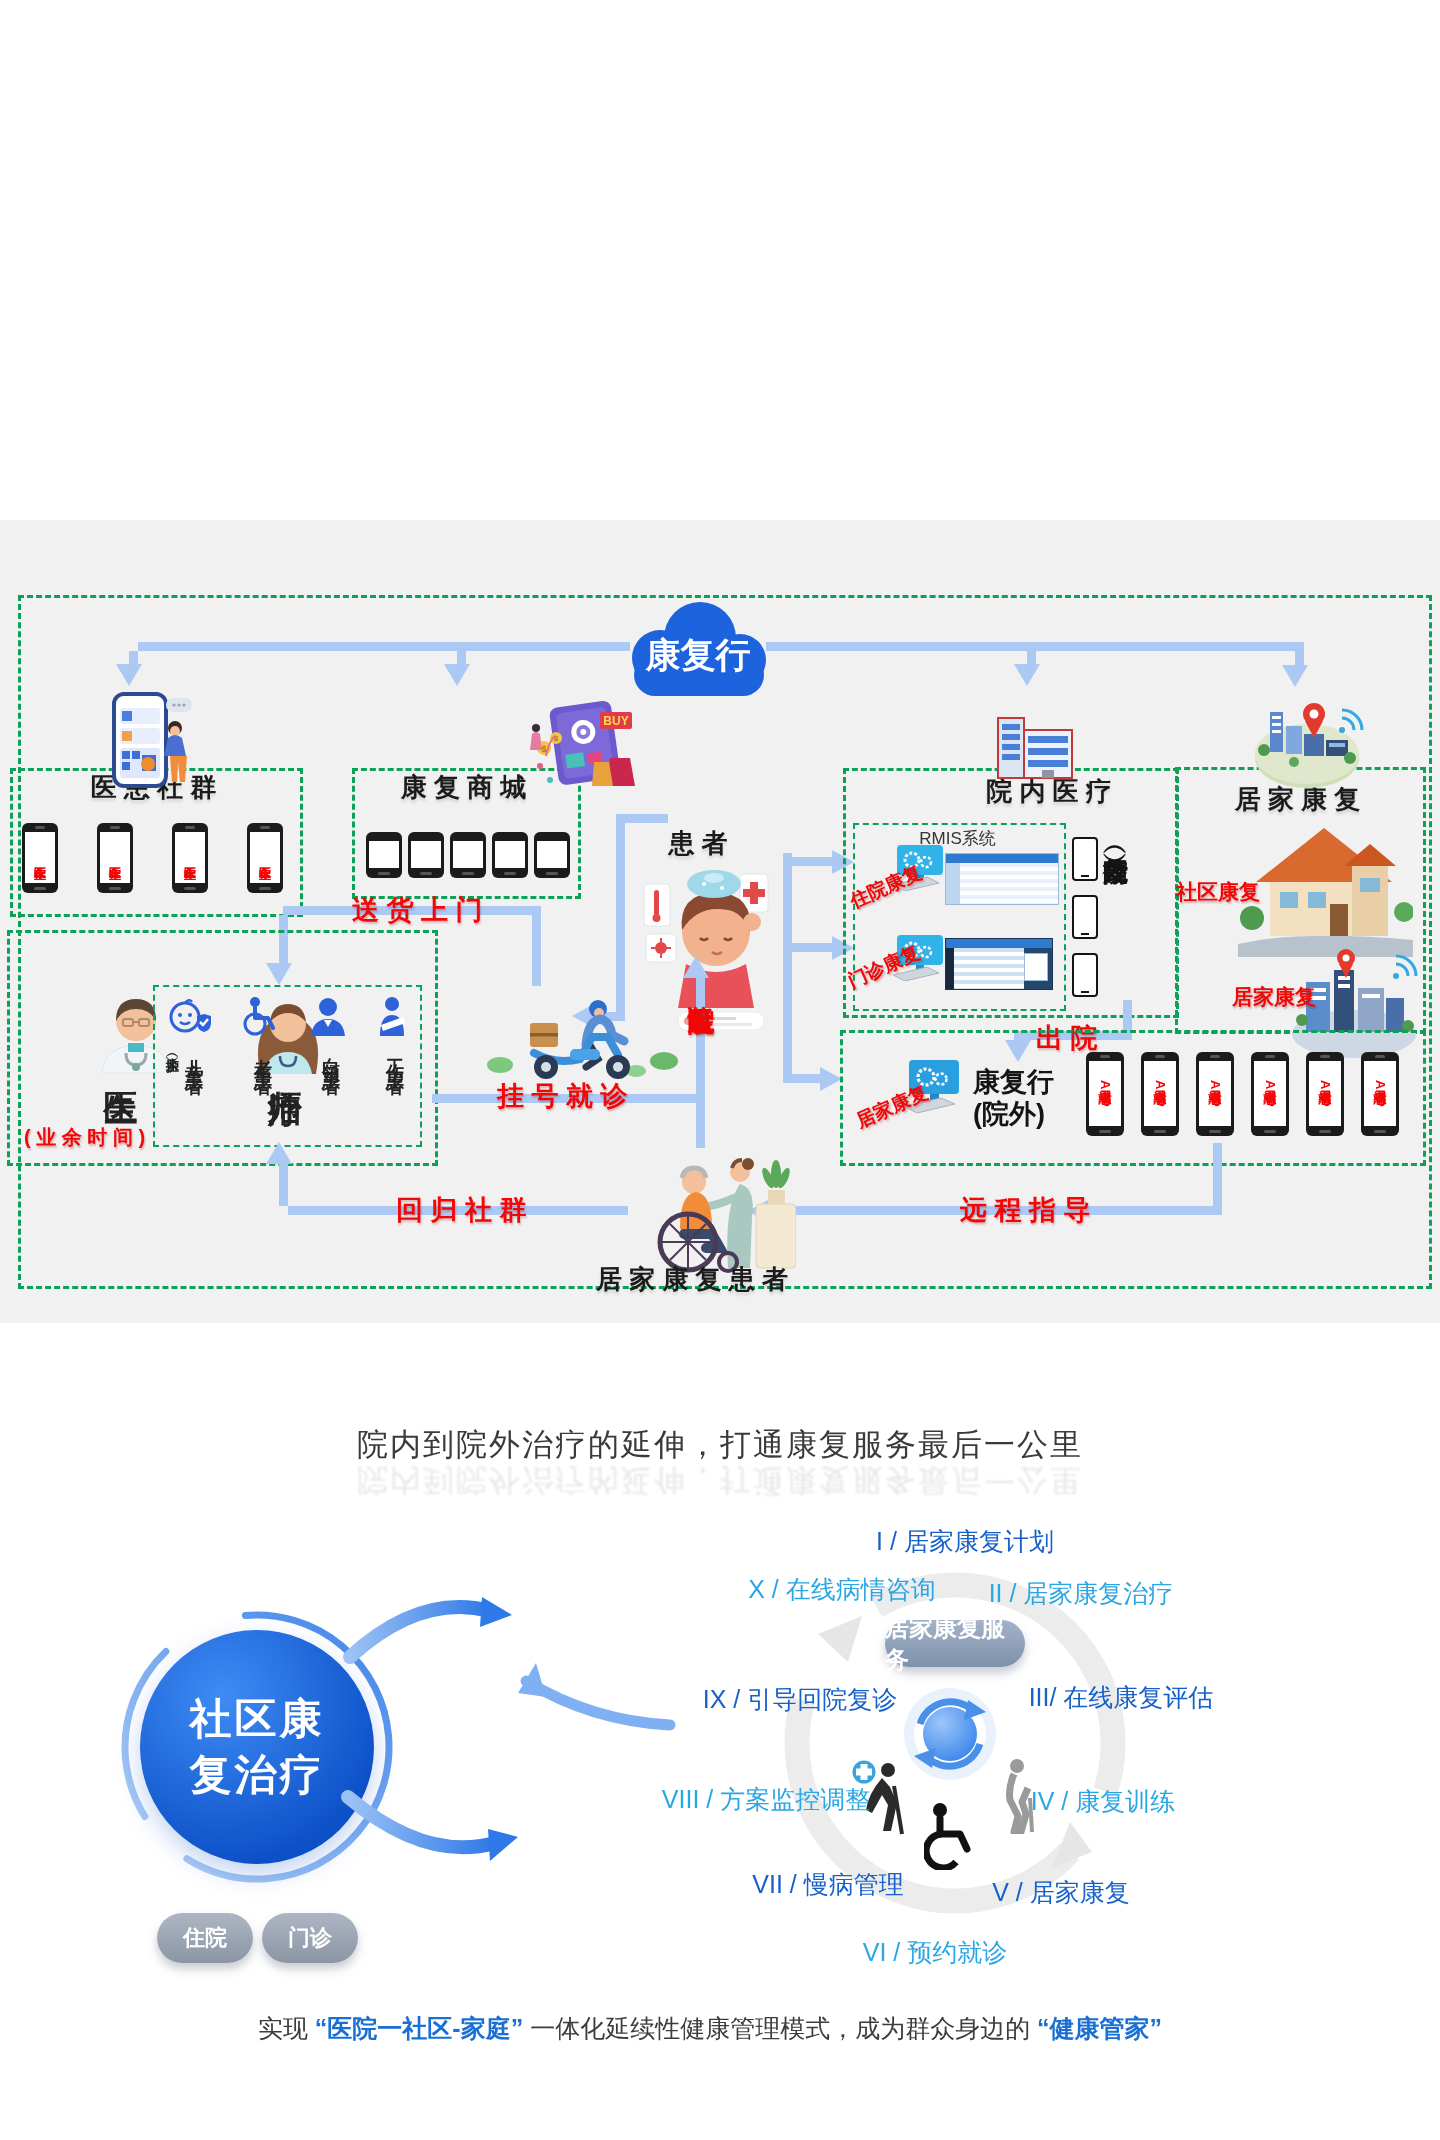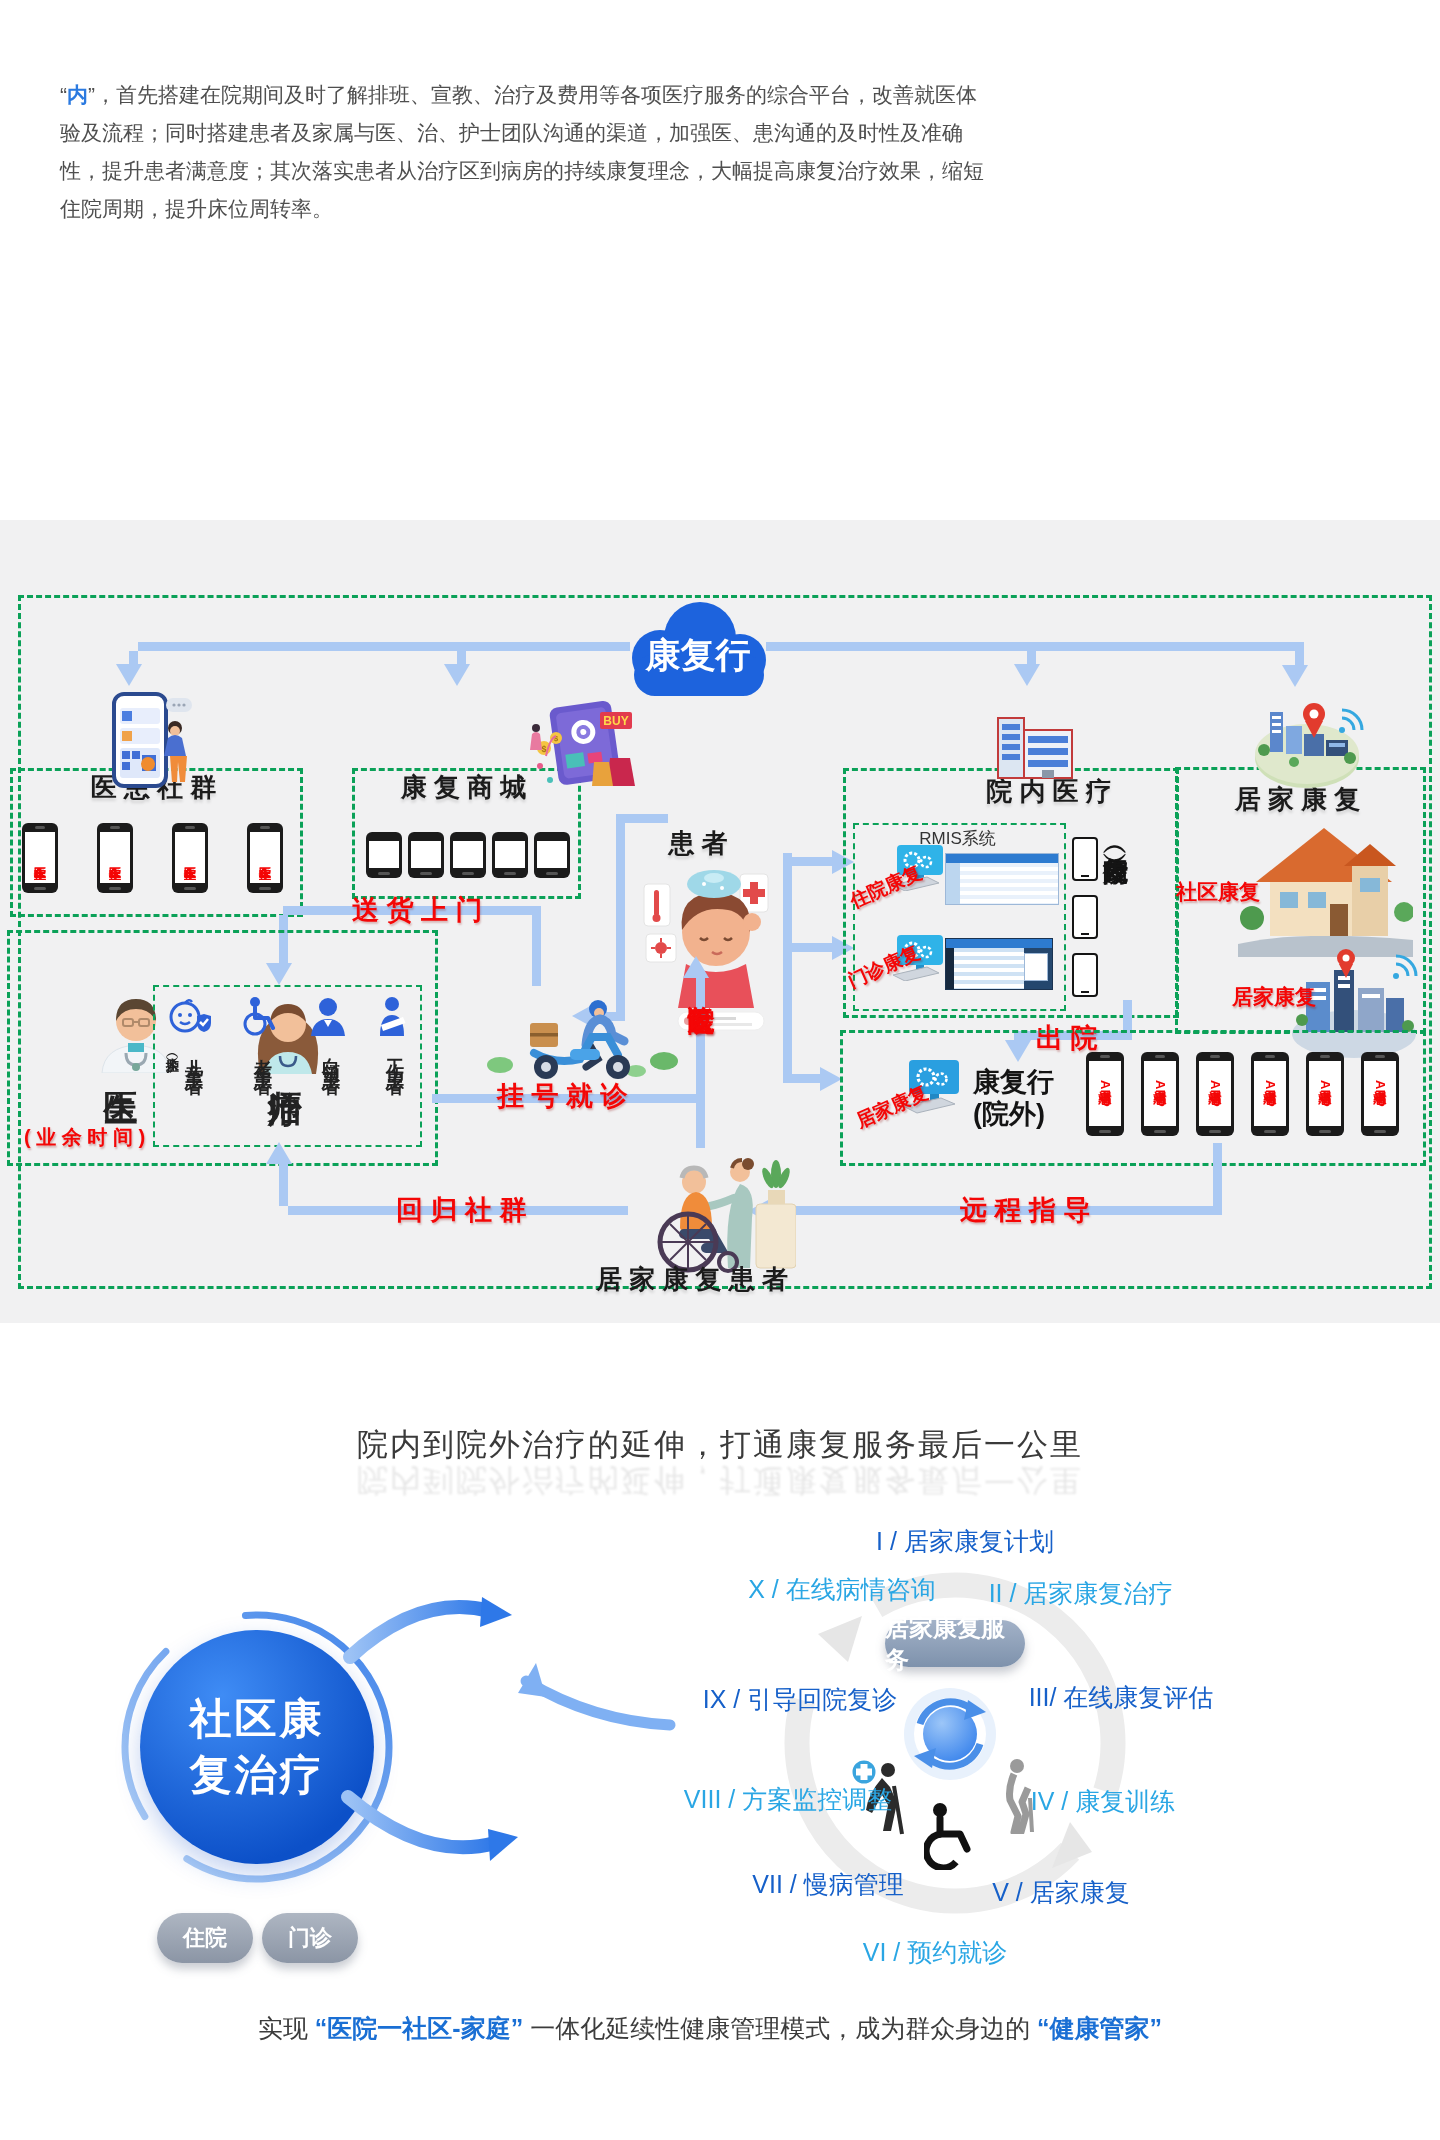--- a/index.html
+++ b/index.html
@@ -56,21 +56,20 @@
   #footer{position:absolute;left:0;top:2012px;width:1420px;text-align:center;font-size:25px;color:#3c3c3c;}
   .fblue{color:#1a6fd4;font-weight:bold;}
 </style>
 </head>
 <body>
 
 <div id="page">
 
   <div id="intro">
     <div class="gap"></div>
-    <p><span>“</span><span class="nei">内</span><span>”，首先搭建在院期间及时了解排班、宣教、治疗及费用等各项医疗服务的综合平台，改善就医体验及流程；同时搭建患者及家属与医、治、护士团队沟通的渠道，加强医、患沟通的及时性及准确性，提升患者满意度；其次落实患者从治疗区到病房的持续康复理念，大幅提高康复治疗效果，缩短住院周期，提升床位周转率。</span></p>
   </div>
 
   <div id="gray"></div>
 
   <div class="gbox" style="left:18px;top:595px;width:1408px;height:688px;"></div>
 
   <svg class="abs" style="left:622px;top:598px;" width="152" height="104" viewBox="0 0 152 104">
     <g fill="#1d63dd">
       <circle cx="38" cy="60" r="28"></circle>
         <circle cx="78" cy="40" r="36"></circle>
@@ -629,21 +628,21 @@
     <path d="M14 16 q-6 14-4 26 l8 16 -4 16 h7 l5-18-4-12 6-14" fill="none" stroke="#9a9a9a" stroke-width="7" stroke-linejoin="round"></path>
     <line x1="30" y1="40" x2="32" y2="74" stroke="#9a9a9a" stroke-width="4"></line>
   </svg>
 
   <div id="centerpill" class="pill" style="left:885px;top:1620px;width:140px;height:47px;">居家康复服务</div>
   <div class="svclabel svc-blue" style="left:965px;top:1525px;">I / 居家康复计划</div>
   <div class="svclabel svc-cyan" style="left:842px;top:1573px;">X / 在线病情咨询</div>
   <div class="svclabel svc-cyan" style="left:1081px;top:1577px;">II / 居家康复治疗</div>
   <div class="svclabel svc-blue" style="left:800px;top:1683px;">IX / 引导回院复诊</div>
   <div class="svclabel svc-blue" style="left:1121px;top:1681px;">III/ 在线康复评估</div>
-  <div class="svclabel svc-cyan" style="left:788px;top:1783px;text-align:center;">VIII / 方案监控调整</div>
+  <div class="svclabel svc-cyan" style="left:766px;top:1783px;text-align:center;">VIII / 方案监控调整</div>
   <div class="svclabel svc-cyan" style="left:1103px;top:1785px;">IV / 康复训练</div>
   <div class="svclabel svc-blue" style="left:828px;top:1868px;">VII / 慢病管理</div>
   <div class="svclabel svc-blue" style="left:1061px;top:1876px;">V / 居家康复</div>
   <div class="svclabel svc-cyan" style="left:935px;top:1936px;">VI / 预约就诊</div>
 
   <div id="footer">
     <span>实现</span>
     <span class="fblue">“医院一社区-家庭”</span>
     <span>一体化延续性健康管理模式，成为群众身边的</span>
     <span class="fblue">“健康管家”</span>

